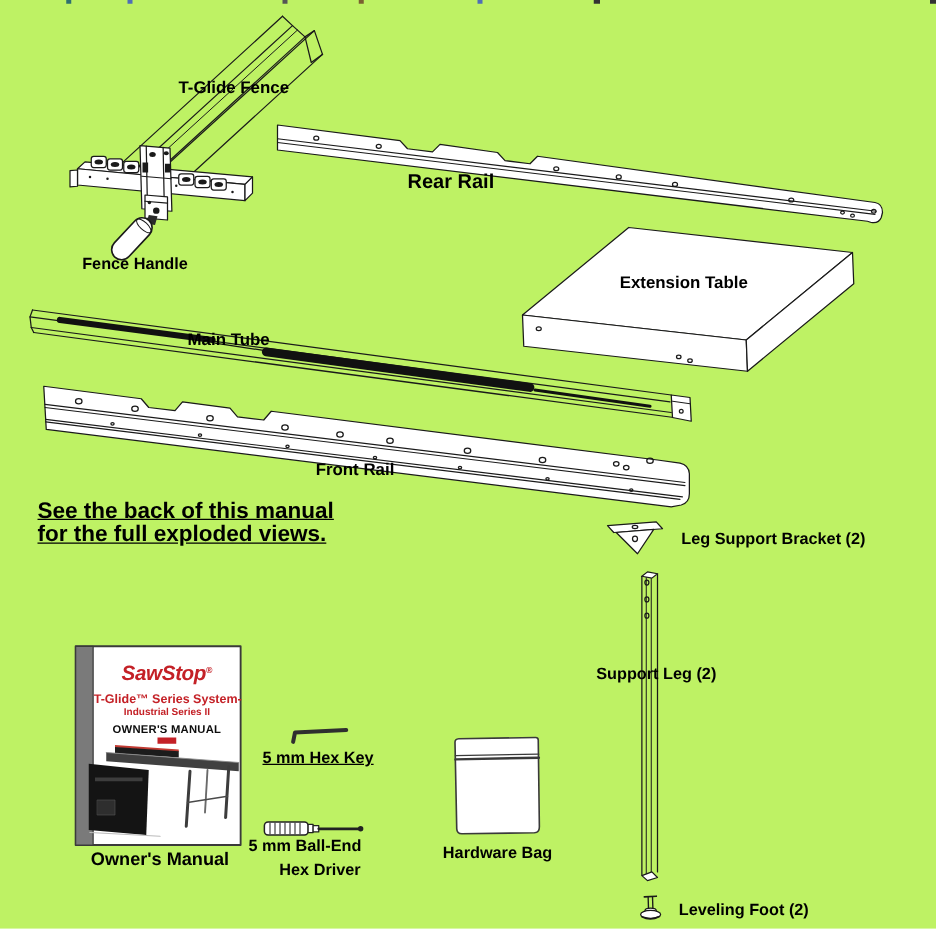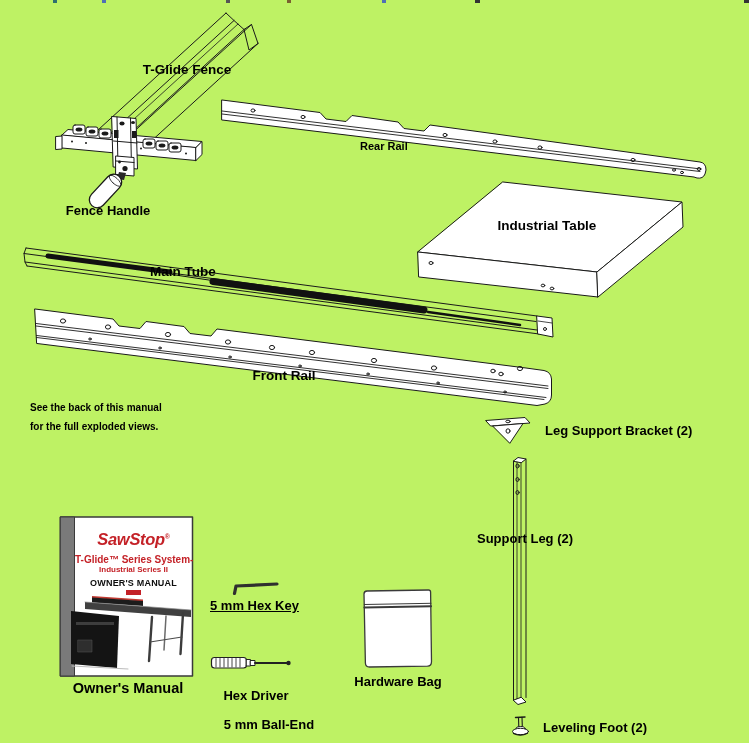--- a/index.html
+++ b/index.html
@@ -1,21 +1,21 @@
 <!DOCTYPE html>
 <html><head>
 <meta charset="utf-8">
 <style>
   html,body{margin:0;padding:0;background:#fff;}
   #page{position:relative;width:749px;height:743px;background:#bef264;overflow:hidden;
         font-family:"Liberation Sans", sans-serif;}
   svg{position:absolute;left:0;top:0;}
   .lbl{position:absolute;font-weight:bold;color:#000;font-size:13px;white-space:nowrap;line-height:14px;}
   .lbl.ctr{transform:translateX(-50%);}
-  .note{position:absolute;font-weight:bold;color:#000;font-size:10px;line-height:18.5px;white-space:pre;}
+  .note{position:absolute;font-weight:bold;color:#000;font-size:18px;line-height:18.5px;white-space:pre;text-decoration:underline;}
   .big{font-size:14.5px;}
   .remnant{position:absolute;top:0;height:3px;}
   
   .coverText{position:absolute;left:75px;width:117px;text-align:center;font-weight:bold;white-space:nowrap;}
   .brand{font-size:16.5px;font-style:italic;letter-spacing:-0.3px;}
   .brand sup{font-size:7px;font-style:normal;vertical-align:6px;}
   .cline1{font-size:10px;}
   .cline2{font-size:8px;}
   .csub{font-size:9px;color:#0d0d0d;letter-spacing:0.2px;}
   .redblock{position:absolute;left:126px;top:589.5px;width:15px;height:5.5px;}
@@ -224,29 +224,29 @@
       <path d="M515.5,717.5 L525,717" stroke-width="1.4"></path>
       <path d="M518.5,717.5 L518.8,727 M522,717.3 L522.3,726.5" stroke-width="1.1"></path>
       <ellipse cx="520.5" cy="728.5" rx="4.5" ry="2" fill="#fff"></ellipse>
       <ellipse cx="520.5" cy="731.5" rx="8" ry="3.2" fill="#fff"></ellipse>
       <path d="M513.5,733.5 Q520.5,737 527.5,733.2" stroke-width="1.2"></path>
     </g>
   </svg>
 
   <div class="lbl ctr" style="left:187px;top:63px;font-size:13.5px;">T-Glide Fence</div>
   <div class="lbl ctr" style="left:108px;top:204px;">Fence Handle</div>
-  <div class="lbl" style="left:360px;top:139px;font-size:11px;">Rear Rail</div>
-  <div class="lbl ctr" style="left:547px;top:219px;font-size:13.5px;">Industrial Table</div>
+  <div class="lbl" style="left:326px;top:139px;font-size:16px;">Rear Rail</div>
+  <div class="lbl ctr" style="left:547px;top:219px;font-size:13.5px;">Extension Table</div>
   <div class="lbl" style="left:150px;top:265px;font-size:13.5px;text-align:center;">Main Tube</div>
   <div class="lbl ctr" style="left:264px;top:369px;font-size:13.5px;margin-left:20px;">Front Rail</div>
   <div class="lbl" style="left:545px;top:424px;">Leg Support Bracket (2)</div>
   <div class="lbl" style="left:477px;top:532px;">Support Leg (2)</div>
   <div class="lbl ctr big" style="left:128px;top:681px;">Owner's Manual</div>
   <div class="lbl" style="left:210px;top:599px;text-decoration:underline;">5 mm Hex Key</div>
-  <div class="lbl ctr" style="left:269px;top:670px;margin-top:48px;">5 mm Ball-End</div>
+  <div class="lbl ctr" style="left:244px;top:670px;">5 mm Ball-End</div>
   <div class="lbl ctr" style="left:256px;top:689px;text-align:right;">Hex Driver</div>
   <div class="lbl ctr" style="left:398px;top:675px;">Hardware Bag</div>
   <div class="lbl" style="left:543px;top:721px;">Leveling Foot (2)</div>
 
   <div class="note" style="left:30px;top:399px;"><span>See the back of this manual</span><br><span>for the full exploded views.</span></div>
 
   <div class="coverText brand" style="top:530px;color:#c42127;"><span>SawStop</span><sup>®</sup></div>
   <div class="coverText cline1" style="top:554px;color:#c42127;">T-Glide™ Series System-</div>
   <div class="coverText cline2" style="top:565px;color:#c42127;">Industrial Series II</div>
   <div class="coverText csub" style="top:578px;">OWNER'S MANUAL</div>

